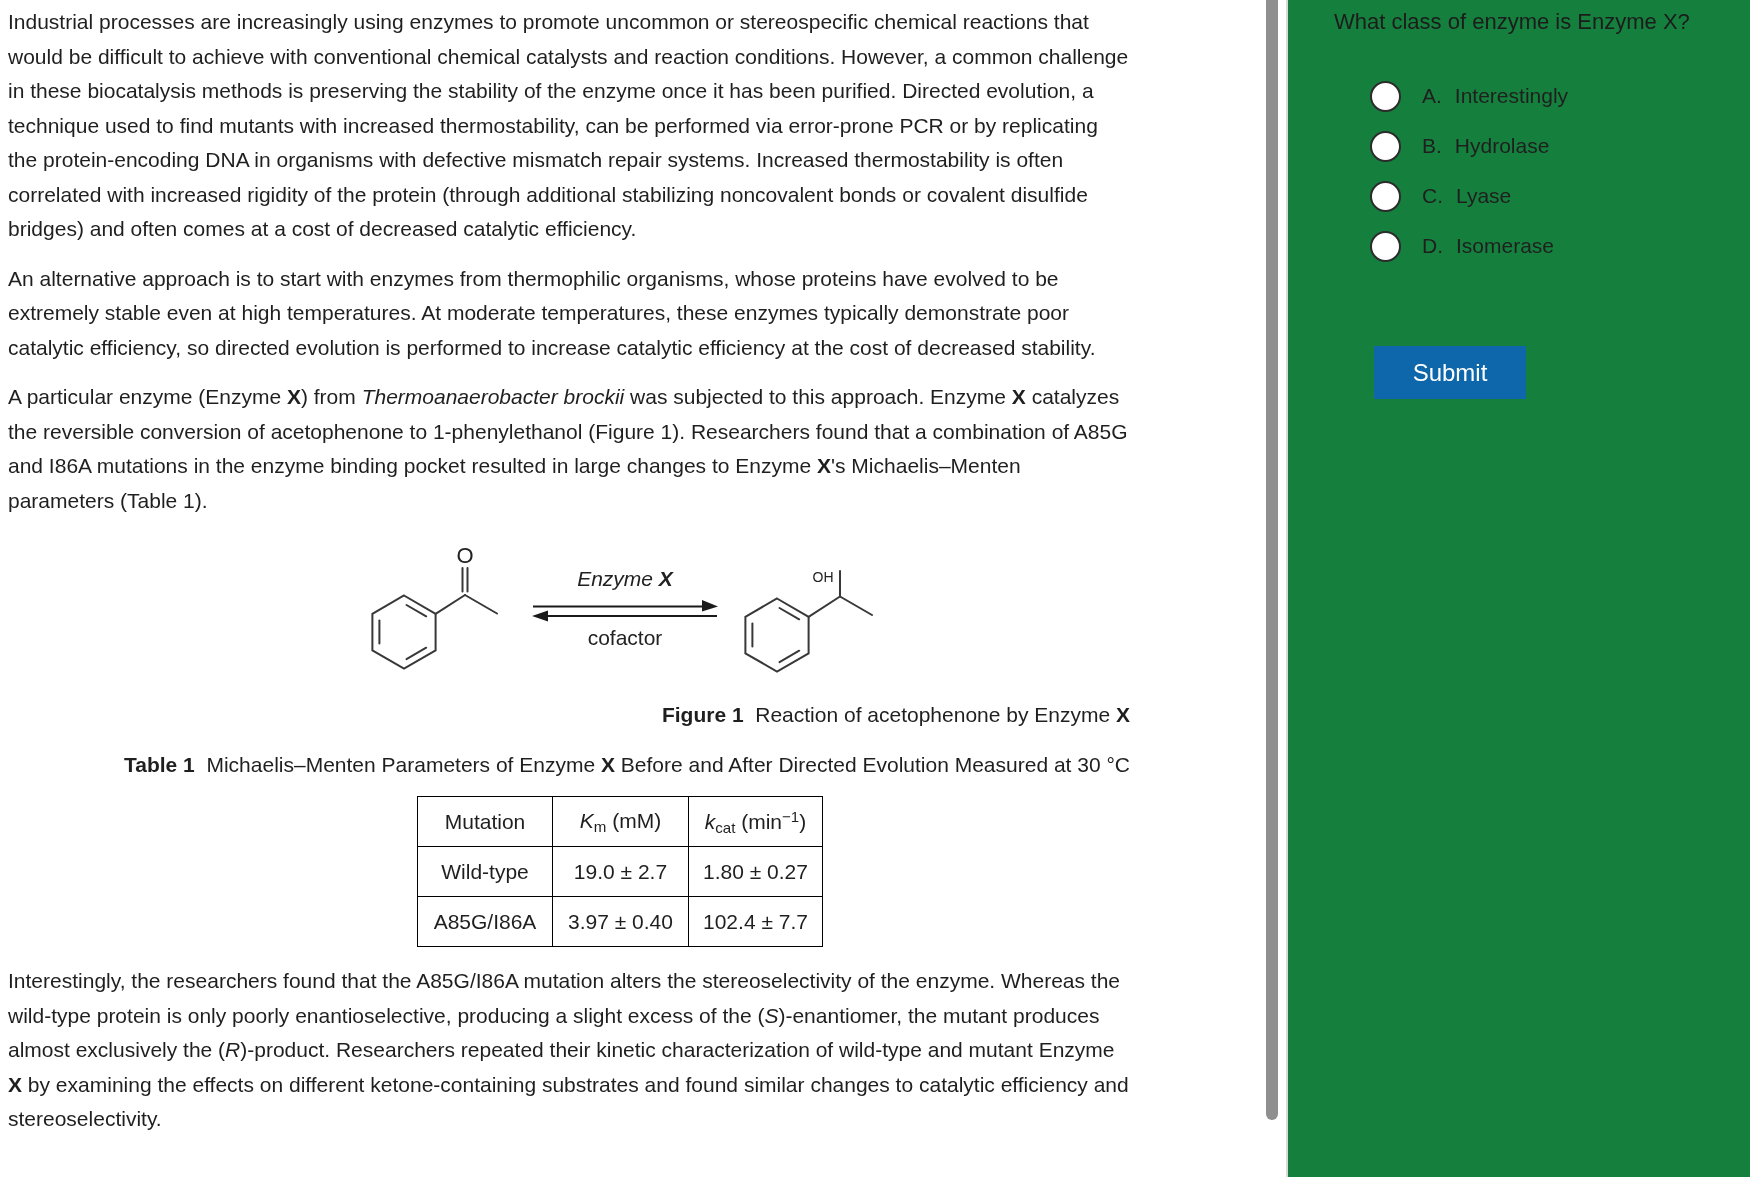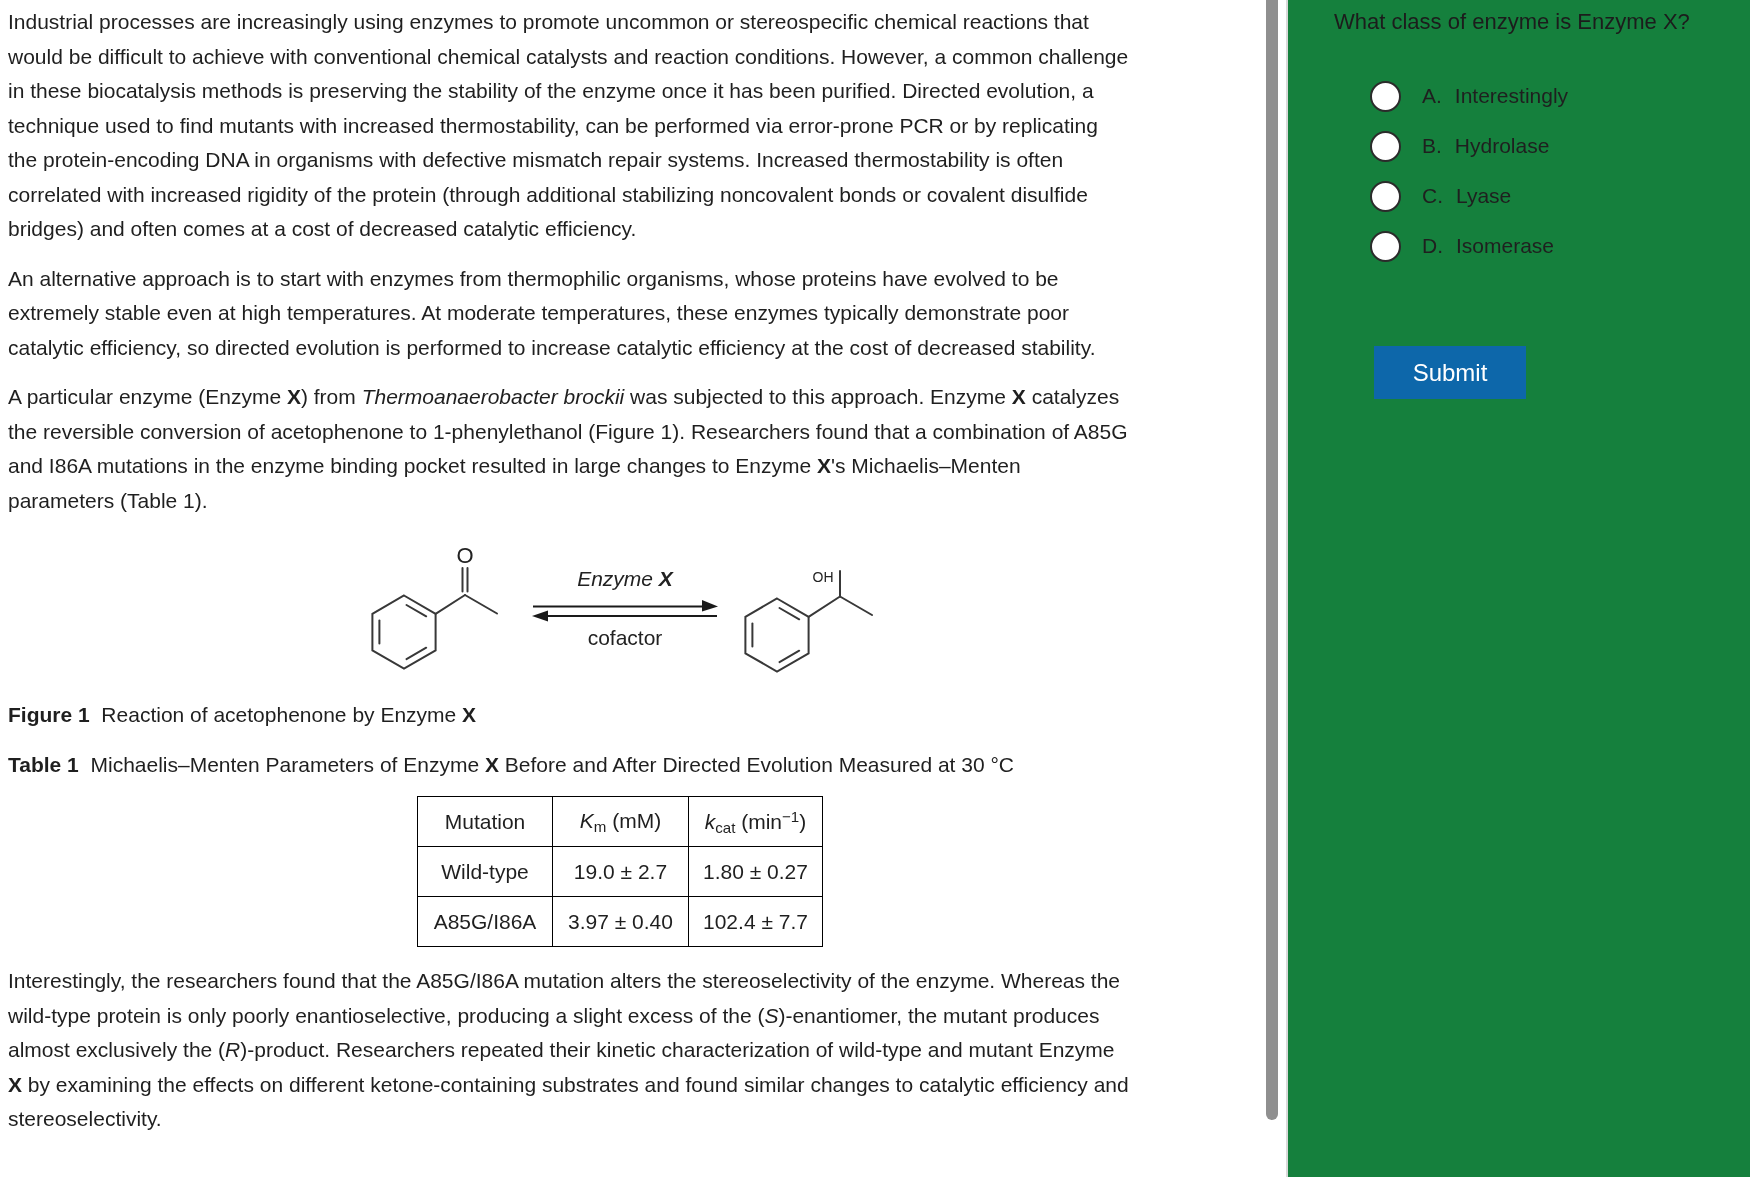--- a/index.html
+++ b/index.html
@@ -19,21 +19,21 @@
   
   .figure { position:relative; width:540px; height:150px; margin:14px 0 0 352px; }
   .figure svg { position:absolute; left:0; top:0; }
   .fig-lab { position:absolute; transform:translateX(-50%); white-space:nowrap;
              font-size:21px; line-height:22px; color:#222; }
   .lab-o   { left:105px; top:12px; font-size:22px; }
   .lab-oh  { left:463px; top:12px; font-size:14px;margin-top:21px; }
   .lab-enz { left:265px; top:35px; font-style:italic; }
   .lab-cof { left:265px; top:94px; }
 
-  .caption { margin:15px 0 0 0; font-size:21px; line-height:34.5px; }
+  .caption { margin:15px 0 0 0; font-size:21px; line-height:34.5px;text-align:right; }
 
   
   table.mm { border-collapse:collapse; margin:14px 0 0 409px;padding-left:24px; }
   table.mm th, table.mm td {
     border:1.5px solid #000; font-weight:normal; text-align:center;
     font-size:21px; height:50px; padding:0 10px; background:#fff;
   }
   .col-mut { width:135px; } .col-km { width:136px; } .col-kcat { width:134px; }
   .para-last { margin-top:17px !important; }
 

